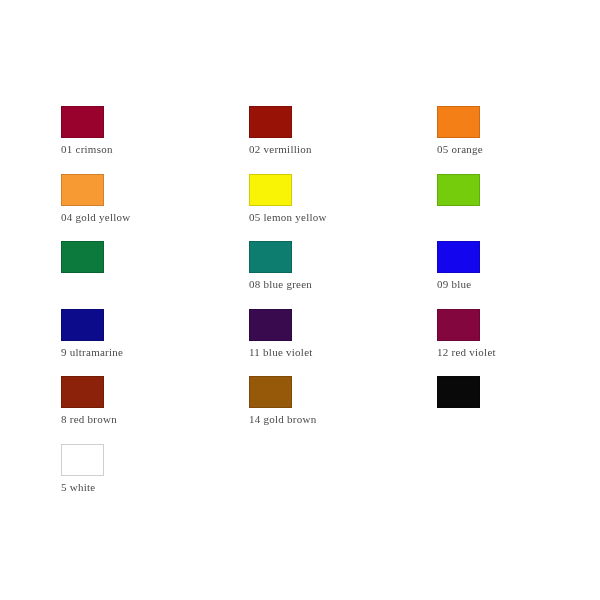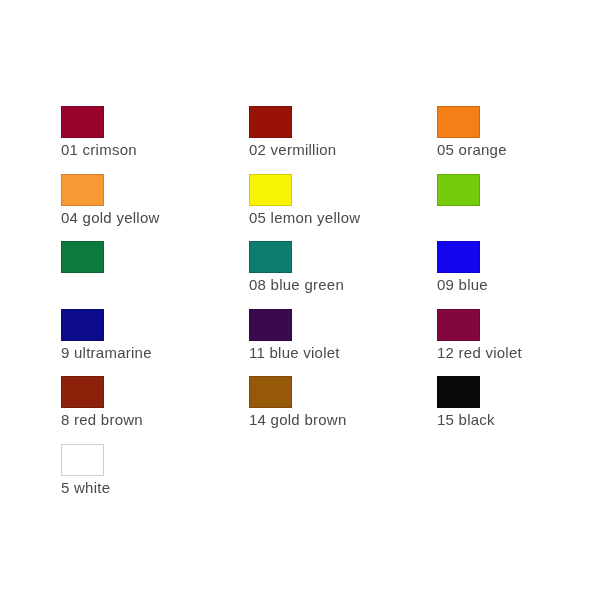--- a/index.html
+++ b/index.html
@@ -43,26 +43,26 @@
     height: 32px;
     box-sizing: border-box;
     border: 1px solid rgba(0,0,0,0.16);
     display: block;
   }
   .swatch-chip.is-white {
     border: 1px solid #cfcfcf;
   }
   .swatch-label {
     margin-top: 5px;
-    font-size: 15px;
+    font-size: 11px;
     line-height: 13px;
     color: #4a4a4a;
     letter-spacing: 0.25px;
     white-space: nowrap;
-    font-family: Liberation Sans, sans-serif;
+    font-family: Liberation Serif, serif;
   }
 </style>
 </head>
 <body>
 
 <div id="palette-sheet">
   <div id="swatch-grid">
       <div class="swatch-cell">
         <div class="swatch-chip" style="background-color: rgb(153, 2, 44);"></div>
         <div class="swatch-label">01 crimson</div>
@@ -112,20 +112,19 @@
       <div class="swatch-cell">
         <div class="swatch-chip" style="background-color: rgb(140, 34, 9);"></div>
         <div class="swatch-label">8 red brown</div>
       </div>
       <div class="swatch-cell">
         <div class="swatch-chip" style="background-color: rgb(150, 89, 10);"></div>
         <div class="swatch-label">14 gold brown</div>
       </div>
       <div class="swatch-cell">
         <div class="swatch-chip" style="background-color: rgb(9, 9, 9);"></div>
-        <div class="swatch-label">15 black</div>
       </div>
       <div class="swatch-cell">
         <div class="swatch-chip is-white" style="background-color: rgb(255, 255, 255);"></div>
         <div class="swatch-label">5 white</div>
       </div>
     </div>
 </div>
 
 </body></html>

